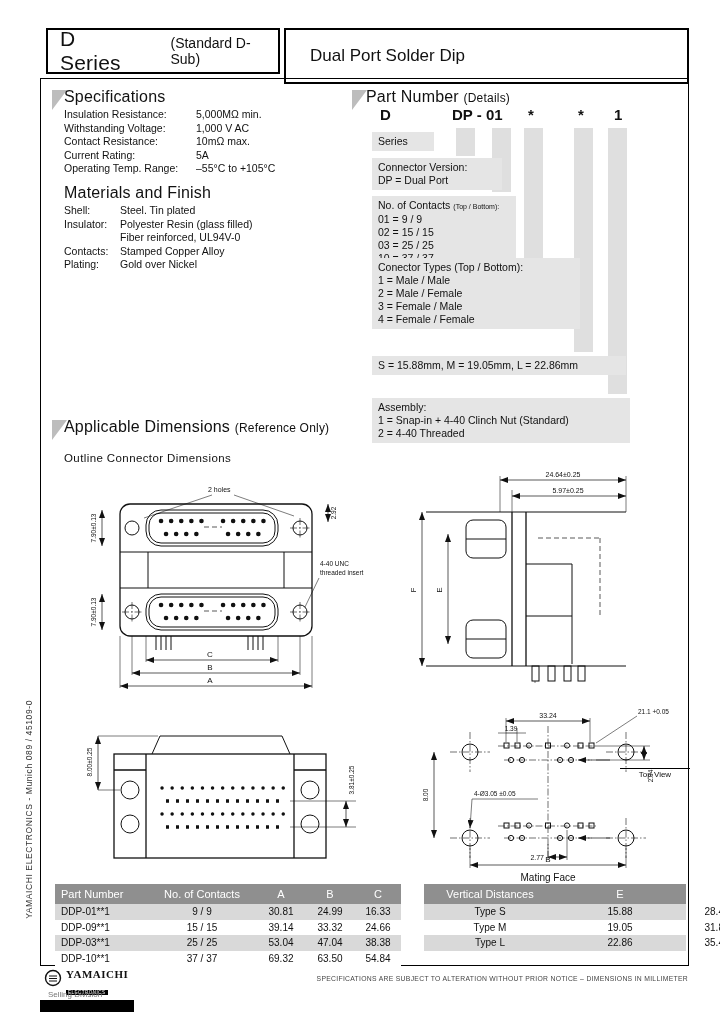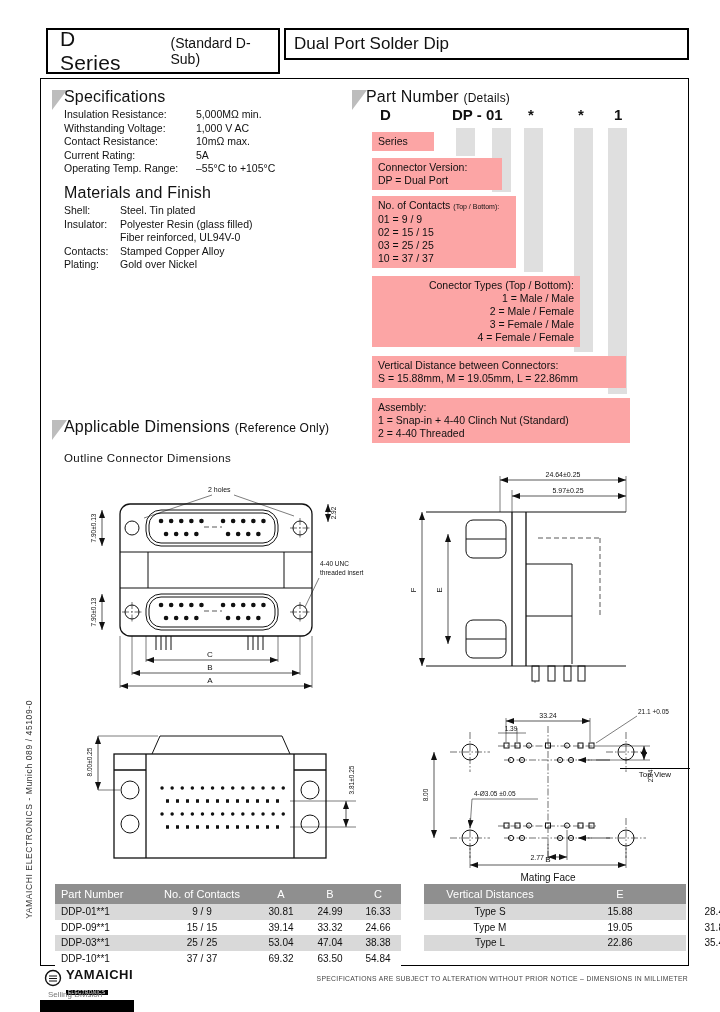--- a/index.html
+++ b/index.html
@@ -19,21 +19,21 @@
   .h1 .sfx{font-size:12px;}
   .sub{position:absolute;font-size:11.5px;letter-spacing:0.4px;}
   
   .kvlist{position:absolute;font-size:10.5px;line-height:13.5px;}
   .kv{display:flex;}
   .kv .k{width:132px;flex:0 0 auto;}
   .kvlist.mat .k{width:56px;}
   
   .code{position:absolute;font-size:15px;font-weight:bold;top:106px;}
   .strip{position:absolute;width:19px;background:#dfdfdf;}
-  .gbox{position:absolute;background:#fca5a5;font-size:10.5px;line-height:13px;padding:3px 6px;}
+  .gbox{position:absolute;background:#e5e5e5;font-size:10.5px;line-height:13px;padding:3px 6px;}
   .gbox .tiny{font-size:7px;}
   
   svg text{font-family:"Liberation Sans",sans-serif;fill:#111;}
   .b{stroke:#111;stroke-width:1.3;fill:none;}
   .b2{stroke:#111;stroke-width:1;fill:none;}
   .dim{stroke:#111;stroke-width:0.7;fill:none;}
   .ext{stroke:#111;stroke-width:0.55;fill:none;}
   .dash{stroke:#111;stroke-width:0.7;fill:none;stroke-dasharray:5 3;}
   .cl{stroke:#111;stroke-width:0.6;fill:none;stroke-dasharray:7 2 1.5 2;}
   .dots{stroke:#111;stroke-width:4.5;stroke-dasharray:0.1 10;stroke-linecap:round;fill:none;}
@@ -49,39 +49,39 @@
   
   .tbl{position:absolute;font-size:10px;}
   .thead,.trow{display:grid;align-items:center;text-align:center;}
   .thead{background:#8f8f8f;color:#fff;height:20px;font-size:11px;}
   .trow{height:15.5px;background:#fff;}
   .trow.rg{background:#d9d9d9;}
   .cL{text-align:left;padding-left:6px;}
   .gl{grid-template-columns:92px 110px 48px 50px 46px;}
   .gr{grid-template-columns:132px 64px 66px;gap:32px;}
   
-  .brand{font-size:13px;font-weight:bold;letter-spacing:0.5px;line-height:11px;}
+  .brand{font-size:11px;font-weight:bold;letter-spacing:0.5px;line-height:11px;font-family:Liberation Serif, serif;}
   .brandsub{display:inline-block;background:#000;color:#fff;font-size:4.5px;padding:0 2px;letter-spacing:0.5px;}
   .division{position:absolute;font-size:8px;color:#777;}
   .blackbar{position:absolute;background:#000;}
   .disclaimer{position:absolute;font-size:6.8px;color:#444;letter-spacing:0.3px;text-align:right;white-space:nowrap;}
   .vtext{position:absolute;writing-mode:vertical-rl;transform:rotate(180deg);font-size:8.5px;letter-spacing:0.6px;color:#333;white-space:nowrap;}
 </style>
 </head>
 <body>
 
 <div class="page">
 
   <div class="vtext" style="left:24px;top:700px;">YAMAICHI ELECTRONICS  -  Munich 089 / 45109-0</div>
 
   <div class="hbox" style="left:46px;top:28px;width:234px;height:46px;padding-left:12px;box-sizing:border-box;">
     <span class="series-t">D Series</span>
     <span class="series-s">(Standard D-Sub)</span>
   </div>
-  <div class="hbox" style="left:284px;top:28px;width:405px;height:32px;padding-left:8px;box-sizing:border-box;">
+  <div class="hbox" style="left:284px;top:28px;width:405px;height:56px;padding-left:24px;box-sizing:border-box;">
     <span class="prod-t">Dual Port Solder Dip</span>
   </div>
 
   <div class="frame"></div>
 
   <div class="flag" style="left:52px;top:90px;"></div>
   <div class="h1" style="left:64px;top:88px;"><span>Specifications</span></div>
   <div class="kvlist" style="left:64px;top:108px;">
     <div class="kv">
         <span class="k">Insulation Resistance:</span>
@@ -152,29 +152,28 @@
     <div>Connector Version:</div>
     <div>DP = Dual Port</div>
   </div>
   <div class="gbox" style="left:372px;top:196px;width:132px;">
     <div><span>No. of Contacts</span> <span class="tiny">(Top / Bottom):</span></div>
     <div>01 = 9 / 9</div>
     <div>02 = 15 / 15</div>
     <div>03 = 25 / 25</div>
     <div>10 = 37 / 37</div>
   </div>
-  <div class="gbox" style="left:372px;top:276px;width:196px;text-align:right;">
+  <div class="gbox" style="left:372px;top:258px;width:196px;">
     <div>Conector Types (Top / Bottom):</div>
     <div>1 = Male / Male</div>
     <div>2 = Male / Female</div>
     <div>3 = Female / Male</div>
     <div>4 = Female / Female</div>
   </div>
   <div class="gbox" style="left:372px;top:356px;width:242px;">
-    <div>Vertical Distance between Connectors:</div>
     <div>S = 15.88mm,  M = 19.05mm,  L = 22.86mm</div>
   </div>
   <div class="gbox" style="left:372px;top:398px;width:246px;">
     <div>Assembly:</div>
     <div>1 = Snap-in + 4-40 Clinch Nut (Standard)</div>
     <div>2 = 4-40 Threaded</div>
   </div>
 
   <div class="flag" style="left:52px;top:420px;"></div>
   <div class="h1" style="left:64px;top:418px;">

